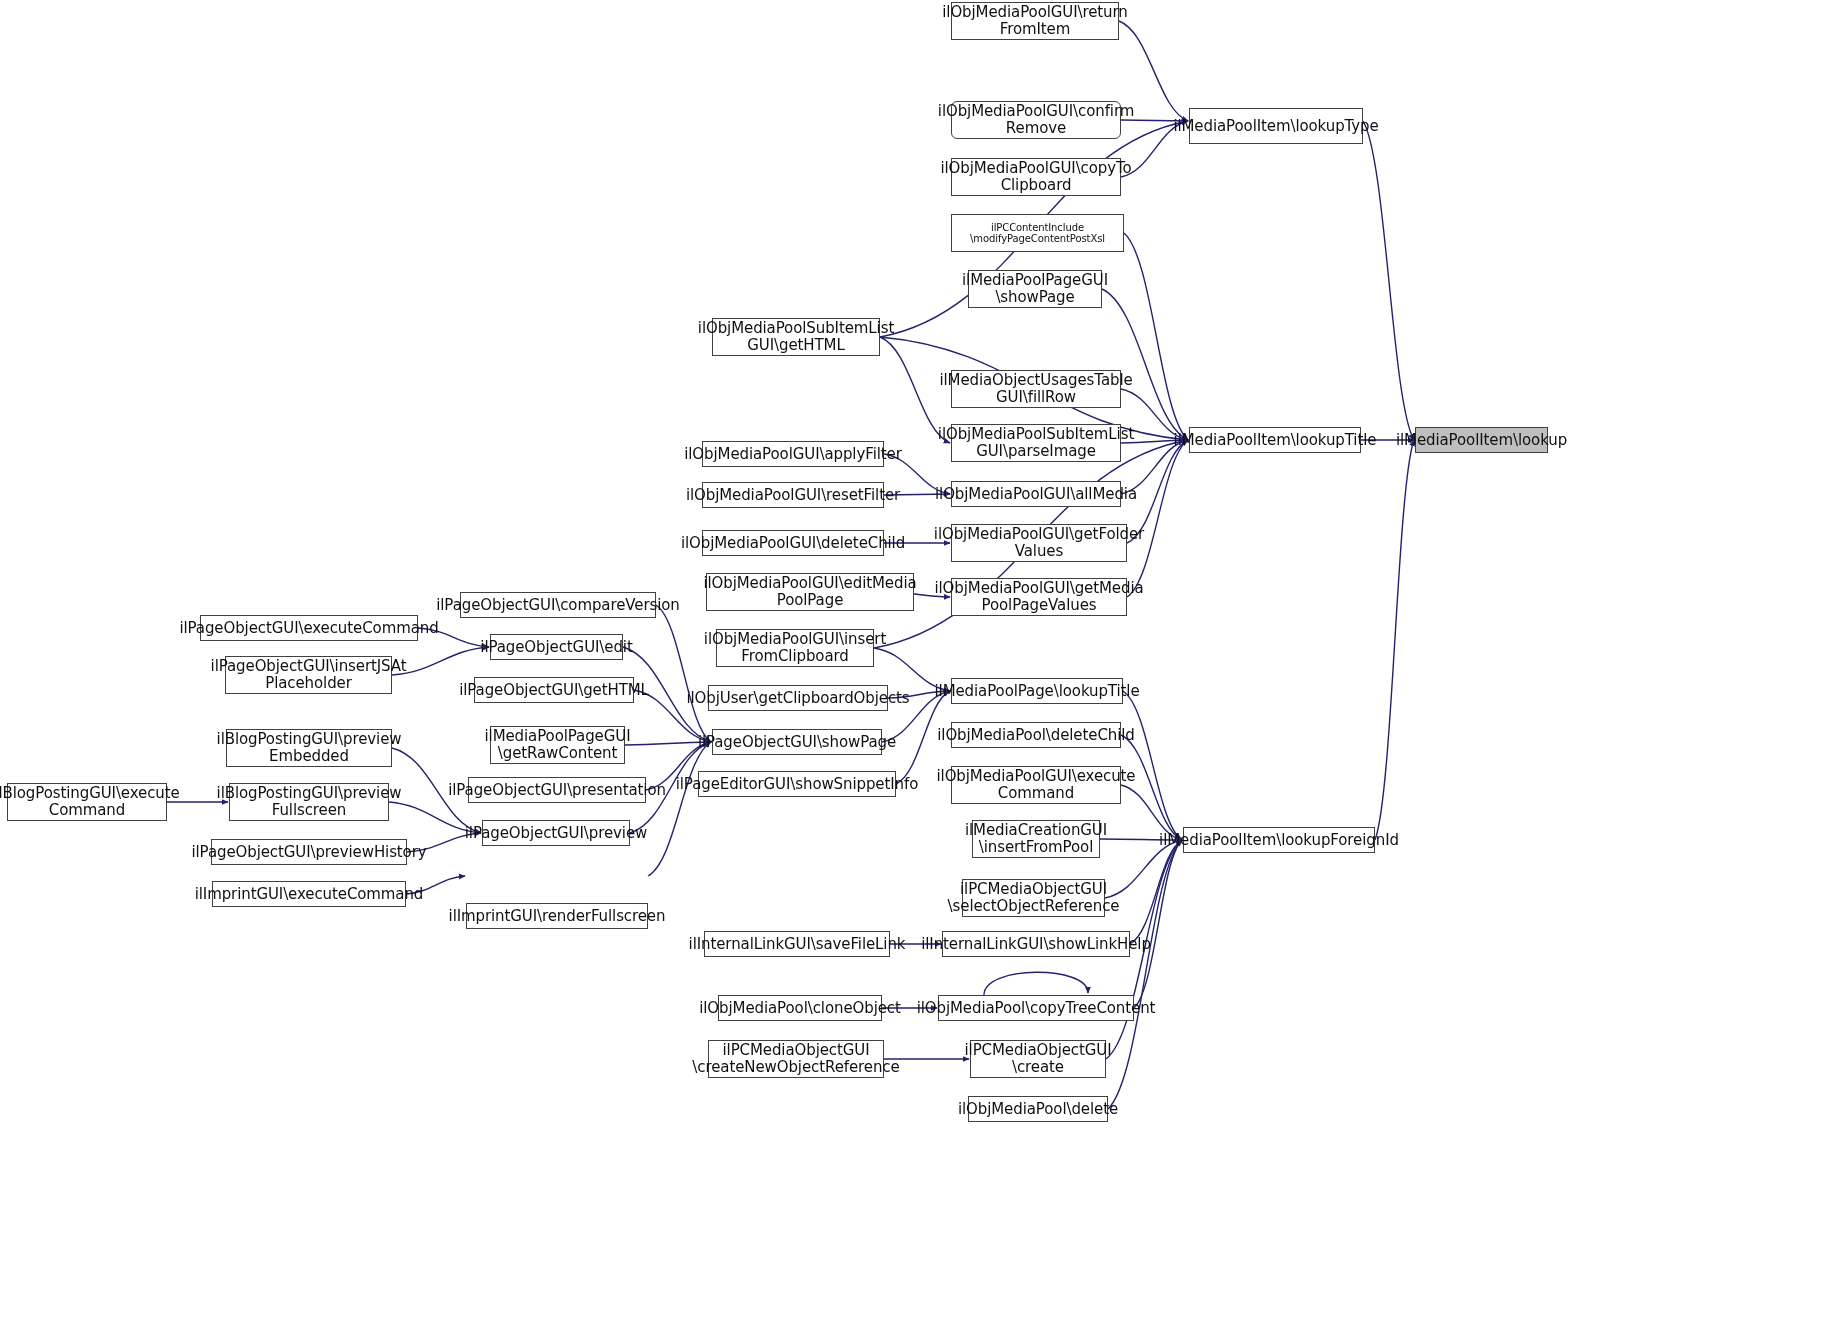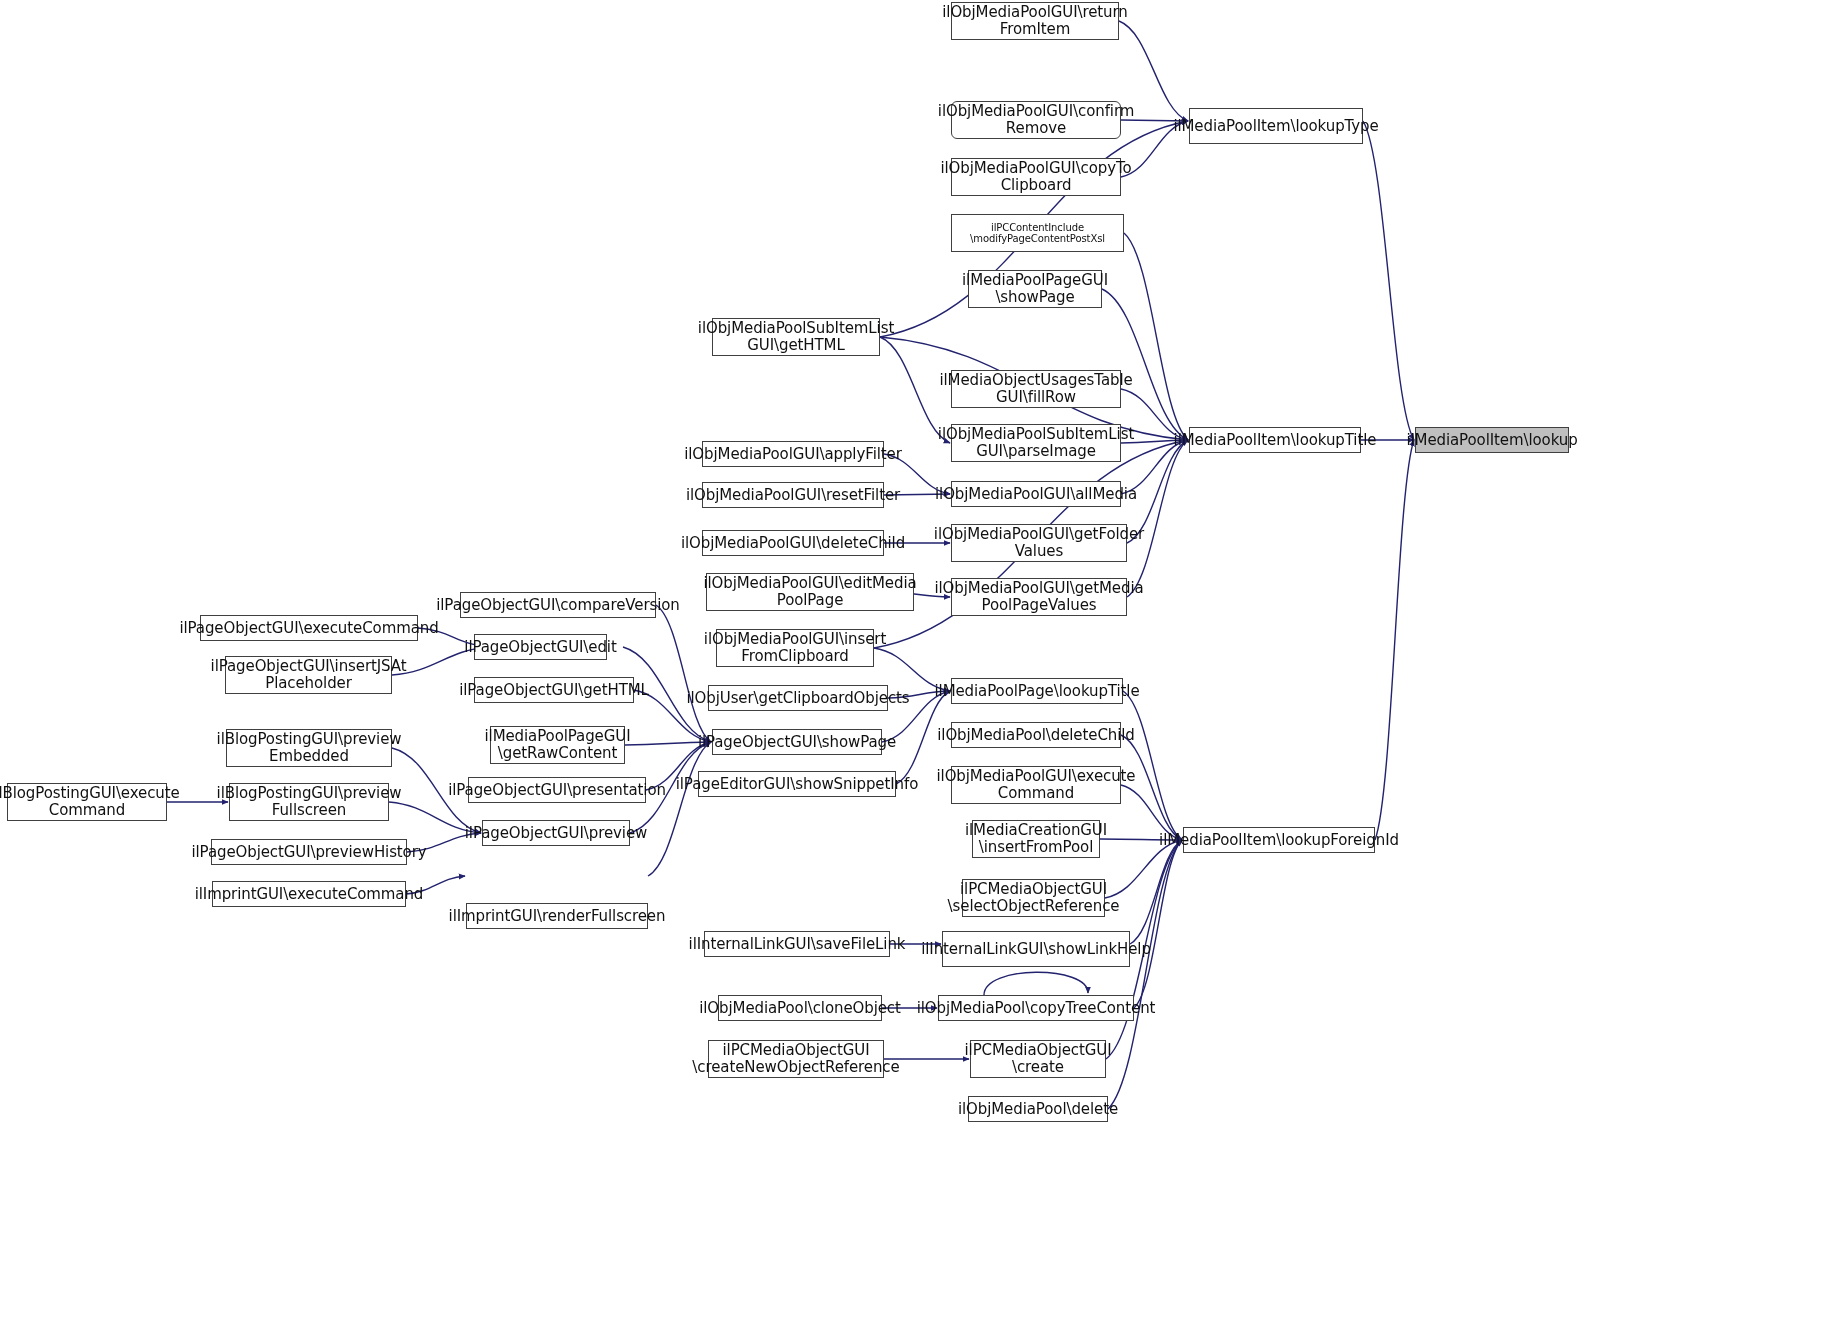--- a/index.html
+++ b/index.html
@@ -121,36 +121,36 @@
 Clipboard</span></div>
     <div class="node" style="left: 951px; top: 214px; width: 173px; height: 38px; font-size: 10px; border-color: rgb(64, 64, 64); background: rgb(255, 255, 255);"><span class="node-label">ilPCContentInclude
 \modifyPageContentPostXsl</span></div>
     <div class="node" style="left: 968px; top: 270px; width: 134px; height: 38px; font-size: 15px; border-color: rgb(64, 64, 64); background: rgb(255, 255, 255);"><span class="node-label">ilMediaPoolPageGUI
 \showPage</span></div>
     <div class="node" style="left: 712px; top: 318px; width: 168px; height: 38px; font-size: 15px; border-color: rgb(64, 64, 64); background: rgb(255, 255, 255);"><span class="node-label">ilObjMediaPoolSubItemList
 GUI\getHTML</span></div>
     <div class="node" style="left: 951px; top: 370px; width: 170px; height: 38px; font-size: 15px; border-color: rgb(64, 64, 64); background: rgb(255, 255, 255);"><span class="node-label">ilMediaObjectUsagesTable
 GUI\fillRow</span></div>
     <div class="node" style="left: 1189px; top: 427px; width: 172px; height: 26px; font-size: 15px; border-color: rgb(64, 64, 64); background: rgb(255, 255, 255);"><span class="node-label">ilMediaPoolItem\lookupTitle</span></div>
-    <div class="node highlight" style="left: 1415px; top: 427px; width: 154px; height: 26px; font-size: 15px; border-color: rgb(64, 64, 64); background: rgb(191, 191, 191); text-align: right;"><span class="node-label">ilMediaPoolItem\lookup</span></div>
+    <div class="node highlight" style="left: 1415px; top: 427px; width: 133px; height: 26px; font-size: 15px; border-color: rgb(64, 64, 64); background: rgb(191, 191, 191); text-align: right;"><span class="node-label">ilMediaPoolItem\lookup</span></div>
     <div class="node" style="left: 951px; top: 424px; width: 170px; height: 38px; font-size: 15px; border-color: rgb(64, 64, 64); background: rgb(255, 255, 255);"><span class="node-label">ilObjMediaPoolSubItemList
 GUI\parseImage</span></div>
     <div class="node" style="left: 702px; top: 441px; width: 182px; height: 26px; font-size: 15px; border-color: rgb(64, 64, 64); background: rgb(255, 255, 255);"><span class="node-label">ilObjMediaPoolGUI\applyFilter</span></div>
     <div class="node" style="left: 702px; top: 482px; width: 182px; height: 26px; font-size: 15px; border-color: rgb(64, 64, 64); background: rgb(255, 255, 255);"><span class="node-label">ilObjMediaPoolGUI\resetFilter</span></div>
     <div class="node" style="left: 951px; top: 481px; width: 170px; height: 26px; font-size: 15px; border-color: rgb(64, 64, 64); background: rgb(255, 255, 255);"><span class="node-label">ilObjMediaPoolGUI\allMedia</span></div>
     <div class="node" style="left: 702px; top: 530px; width: 182px; height: 26px; font-size: 15px; border-color: rgb(64, 64, 64); background: rgb(255, 255, 255);"><span class="node-label">ilObjMediaPoolGUI\deleteChild</span></div>
     <div class="node" style="left: 951px; top: 524px; width: 176px; height: 38px; font-size: 15px; border-color: rgb(64, 64, 64); background: rgb(255, 255, 255);"><span class="node-label">ilObjMediaPoolGUI\getFolder
 Values</span></div>
     <div class="node" style="left: 706px; top: 573px; width: 208px; height: 38px; font-size: 15px; border-color: rgb(64, 64, 64); background: rgb(255, 255, 255);"><span class="node-label">ilObjMediaPoolGUI\editMedia
 PoolPage</span></div>
     <div class="node" style="left: 951px; top: 578px; width: 176px; height: 38px; font-size: 15px; border-color: rgb(64, 64, 64); background: rgb(255, 255, 255);"><span class="node-label">ilObjMediaPoolGUI\getMedia
 PoolPageValues</span></div>
     <div class="node" style="left: 460px; top: 592px; width: 196px; height: 26px; font-size: 15px; border-color: rgb(64, 64, 64); background: rgb(255, 255, 255);"><span class="node-label">ilPageObjectGUI\compareVersion</span></div>
     <div class="node" style="left: 200px; top: 615px; width: 218px; height: 26px; font-size: 15px; border-color: rgb(64, 64, 64); background: rgb(255, 255, 255);"><span class="node-label">ilPageObjectGUI\executeCommand</span></div>
-    <div class="node" style="left: 474px; top: 634px; width: 133px; height: 26px; font-size: 15px; border-color: rgb(64, 64, 64); background: rgb(255, 255, 255);"><span class="node-label">ilPageObjectGUI\edit</span></div>
+    <div class="node" style="left: 490px; top: 634px; width: 133px; height: 26px; font-size: 15px; border-color: rgb(64, 64, 64); background: rgb(255, 255, 255);"><span class="node-label">ilPageObjectGUI\edit</span></div>
     <div class="node" style="left: 716px; top: 629px; width: 158px; height: 38px; font-size: 15px; border-color: rgb(64, 64, 64); background: rgb(255, 255, 255);"><span class="node-label">ilObjMediaPoolGUI\insert
 FromClipboard</span></div>
     <div class="node" style="left: 225px; top: 656px; width: 167px; height: 38px; font-size: 15px; border-color: rgb(64, 64, 64); background: rgb(255, 255, 255);"><span class="node-label">ilPageObjectGUI\insertJSAt
 Placeholder</span></div>
     <div class="node" style="left: 474px; top: 677px; width: 160px; height: 26px; font-size: 15px; border-color: rgb(64, 64, 64); background: rgb(255, 255, 255);"><span class="node-label">ilPageObjectGUI\getHTML</span></div>
     <div class="node" style="left: 708px; top: 685px; width: 180px; height: 26px; font-size: 15px; border-color: rgb(64, 64, 64); background: rgb(255, 255, 255);"><span class="node-label">ilObjUser\getClipboardObjects</span></div>
     <div class="node" style="left: 951px; top: 678px; width: 172px; height: 26px; font-size: 15px; border-color: rgb(64, 64, 64); background: rgb(255, 255, 255);"><span class="node-label">ilMediaPoolPage\lookupTitle</span></div>
     <div class="node" style="left: 490px; top: 726px; width: 135px; height: 38px; font-size: 15px; border-color: rgb(64, 64, 64); background: rgb(255, 255, 255);"><span class="node-label">ilMediaPoolPageGUI
 \getRawContent</span></div>
     <div class="node" style="left: 712px; top: 729px; width: 170px; height: 26px; font-size: 15px; border-color: rgb(64, 64, 64); background: rgb(255, 255, 255);"><span class="node-label">ilPageObjectGUI\showPage</span></div>
@@ -168,21 +168,21 @@
     <div class="node" style="left: 482px; top: 820px; width: 148px; height: 26px; font-size: 15px; border-color: rgb(64, 64, 64); background: rgb(255, 255, 255);"><span class="node-label">ilPageObjectGUI\preview</span></div>
     <div class="node" style="left: 1183px; top: 827px; width: 192px; height: 26px; font-size: 15px; border-color: rgb(64, 64, 64); background: rgb(255, 255, 255);"><span class="node-label">ilMediaPoolItem\lookupForeignId</span></div>
     <div class="node" style="left: 972px; top: 820px; width: 128px; height: 38px; font-size: 15px; border-color: rgb(64, 64, 64); background: rgb(255, 255, 255);"><span class="node-label">ilMediaCreationGUI
 \insertFromPool</span></div>
     <div class="node" style="left: 211px; top: 839px; width: 196px; height: 26px; font-size: 15px; border-color: rgb(64, 64, 64); background: rgb(255, 255, 255);"><span class="node-label">ilPageObjectGUI\previewHistory</span></div>
     <div class="node" style="left: 466px; top: 863px; width: 182px; height: 26px; font-size: 15px; border-color: rgb(64, 64, 64); background: rgb(255, 255, 255); margin-top: 40px;"><span class="node-label">ilImprintGUI\renderFullscreen</span></div>
     <div class="node" style="left: 212px; top: 881px; width: 194px; height: 26px; font-size: 15px; border-color: rgb(64, 64, 64); background: rgb(255, 255, 255);"><span class="node-label">ilImprintGUI\executeCommand</span></div>
     <div class="node" style="left: 962px; top: 879px; width: 143px; height: 38px; font-size: 15px; border-color: rgb(64, 64, 64); background: rgb(255, 255, 255);"><span class="node-label">ilPCMediaObjectGUI
 \selectObjectReference</span></div>
     <div class="node" style="left: 704px; top: 931px; width: 186px; height: 26px; font-size: 15px; border-color: rgb(64, 64, 64); background: rgb(255, 255, 255);"><span class="node-label">ilInternalLinkGUI\saveFileLink</span></div>
-    <div class="node" style="left: 942px; top: 931px; width: 188px; height: 36px; font-size: 15px; border-color: rgb(64, 64, 64); background: rgb(255, 255, 255);"><span class="node-label">ilInternalLinkGUI\showLinkHelp</span></div>
+    <div class="node" style="left: 942px; top: 931px; width: 188px; height: 26px; font-size: 15px; border-color: rgb(64, 64, 64); background: rgb(255, 255, 255);"><span class="node-label">ilInternalLinkGUI\showLinkHelp</span></div>
     <div class="node" style="left: 718px; top: 995px; width: 164px; height: 26px; font-size: 15px; border-color: rgb(64, 64, 64); background: rgb(255, 255, 255);"><span class="node-label">ilObjMediaPool\cloneObject</span></div>
     <div class="node" style="left: 938px; top: 995px; width: 196px; height: 26px; font-size: 15px; border-color: rgb(64, 64, 64); background: rgb(255, 255, 255);"><span class="node-label">ilObjMediaPool\copyTreeContent</span></div>
     <div class="node" style="left: 708px; top: 1040px; width: 176px; height: 38px; font-size: 15px; border-color: rgb(64, 64, 64); background: rgb(255, 255, 255);"><span class="node-label">ilPCMediaObjectGUI
 \createNewObjectReference</span></div>
     <div class="node" style="left: 970px; top: 1040px; width: 136px; height: 38px; font-size: 15px; border-color: rgb(64, 64, 64); background: rgb(255, 255, 255);"><span class="node-label">ilPCMediaObjectGUI
 \create</span></div>
     <div class="node" style="left: 968px; top: 1096px; width: 140px; height: 26px; font-size: 15px; border-color: rgb(64, 64, 64); background: rgb(255, 255, 255);"><span class="node-label">ilObjMediaPool\delete</span></div>
   </div>
 
 </body></html>

